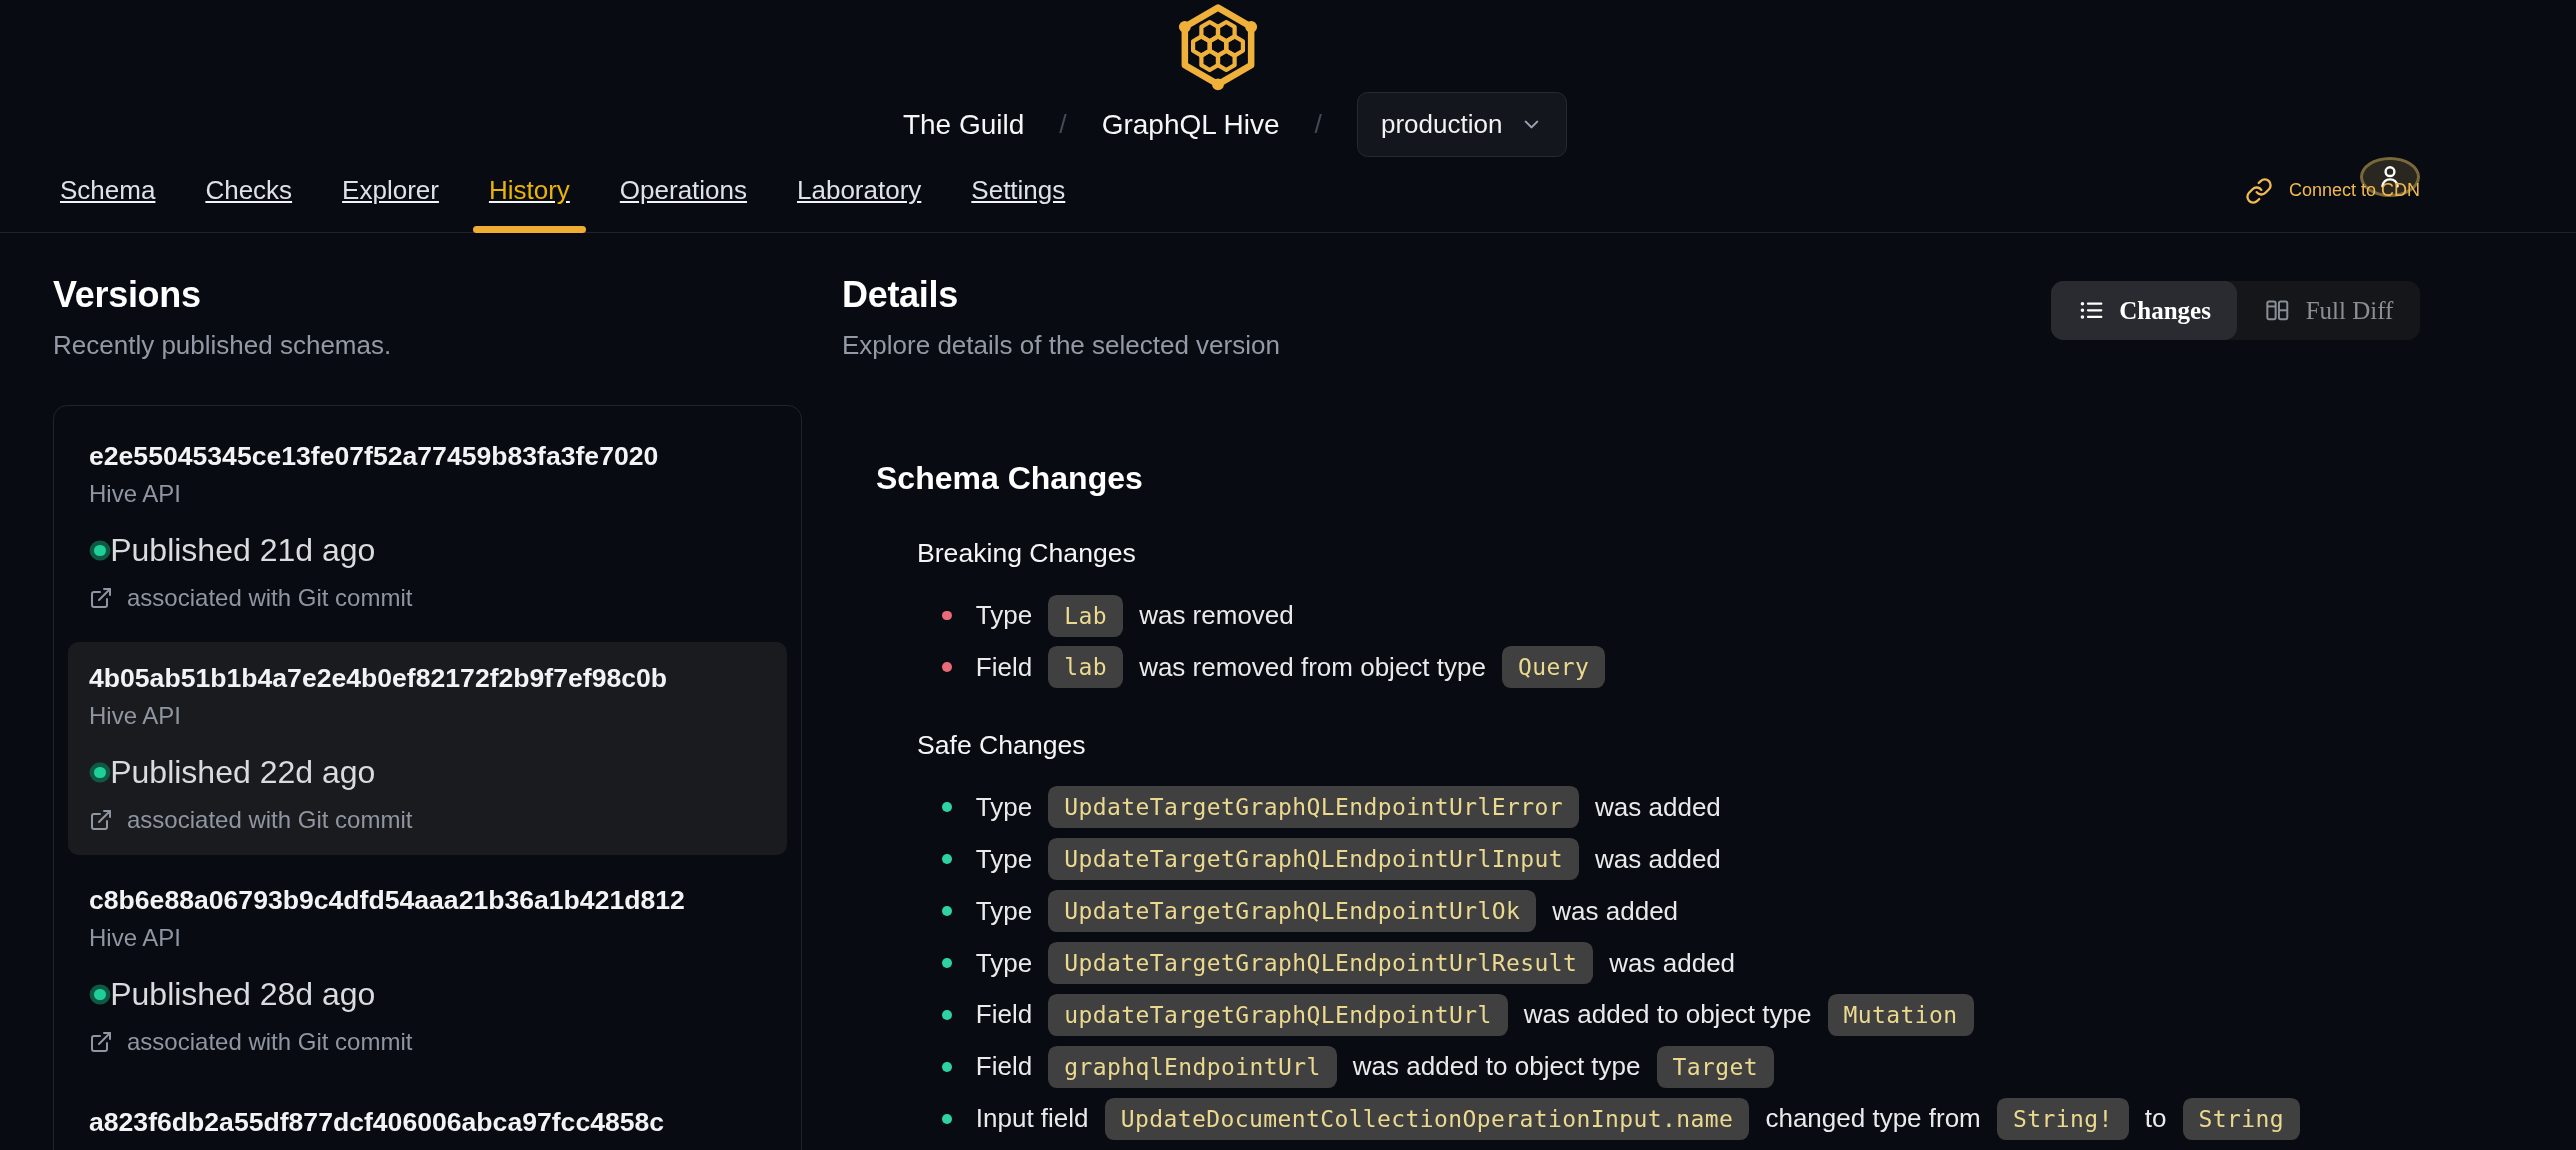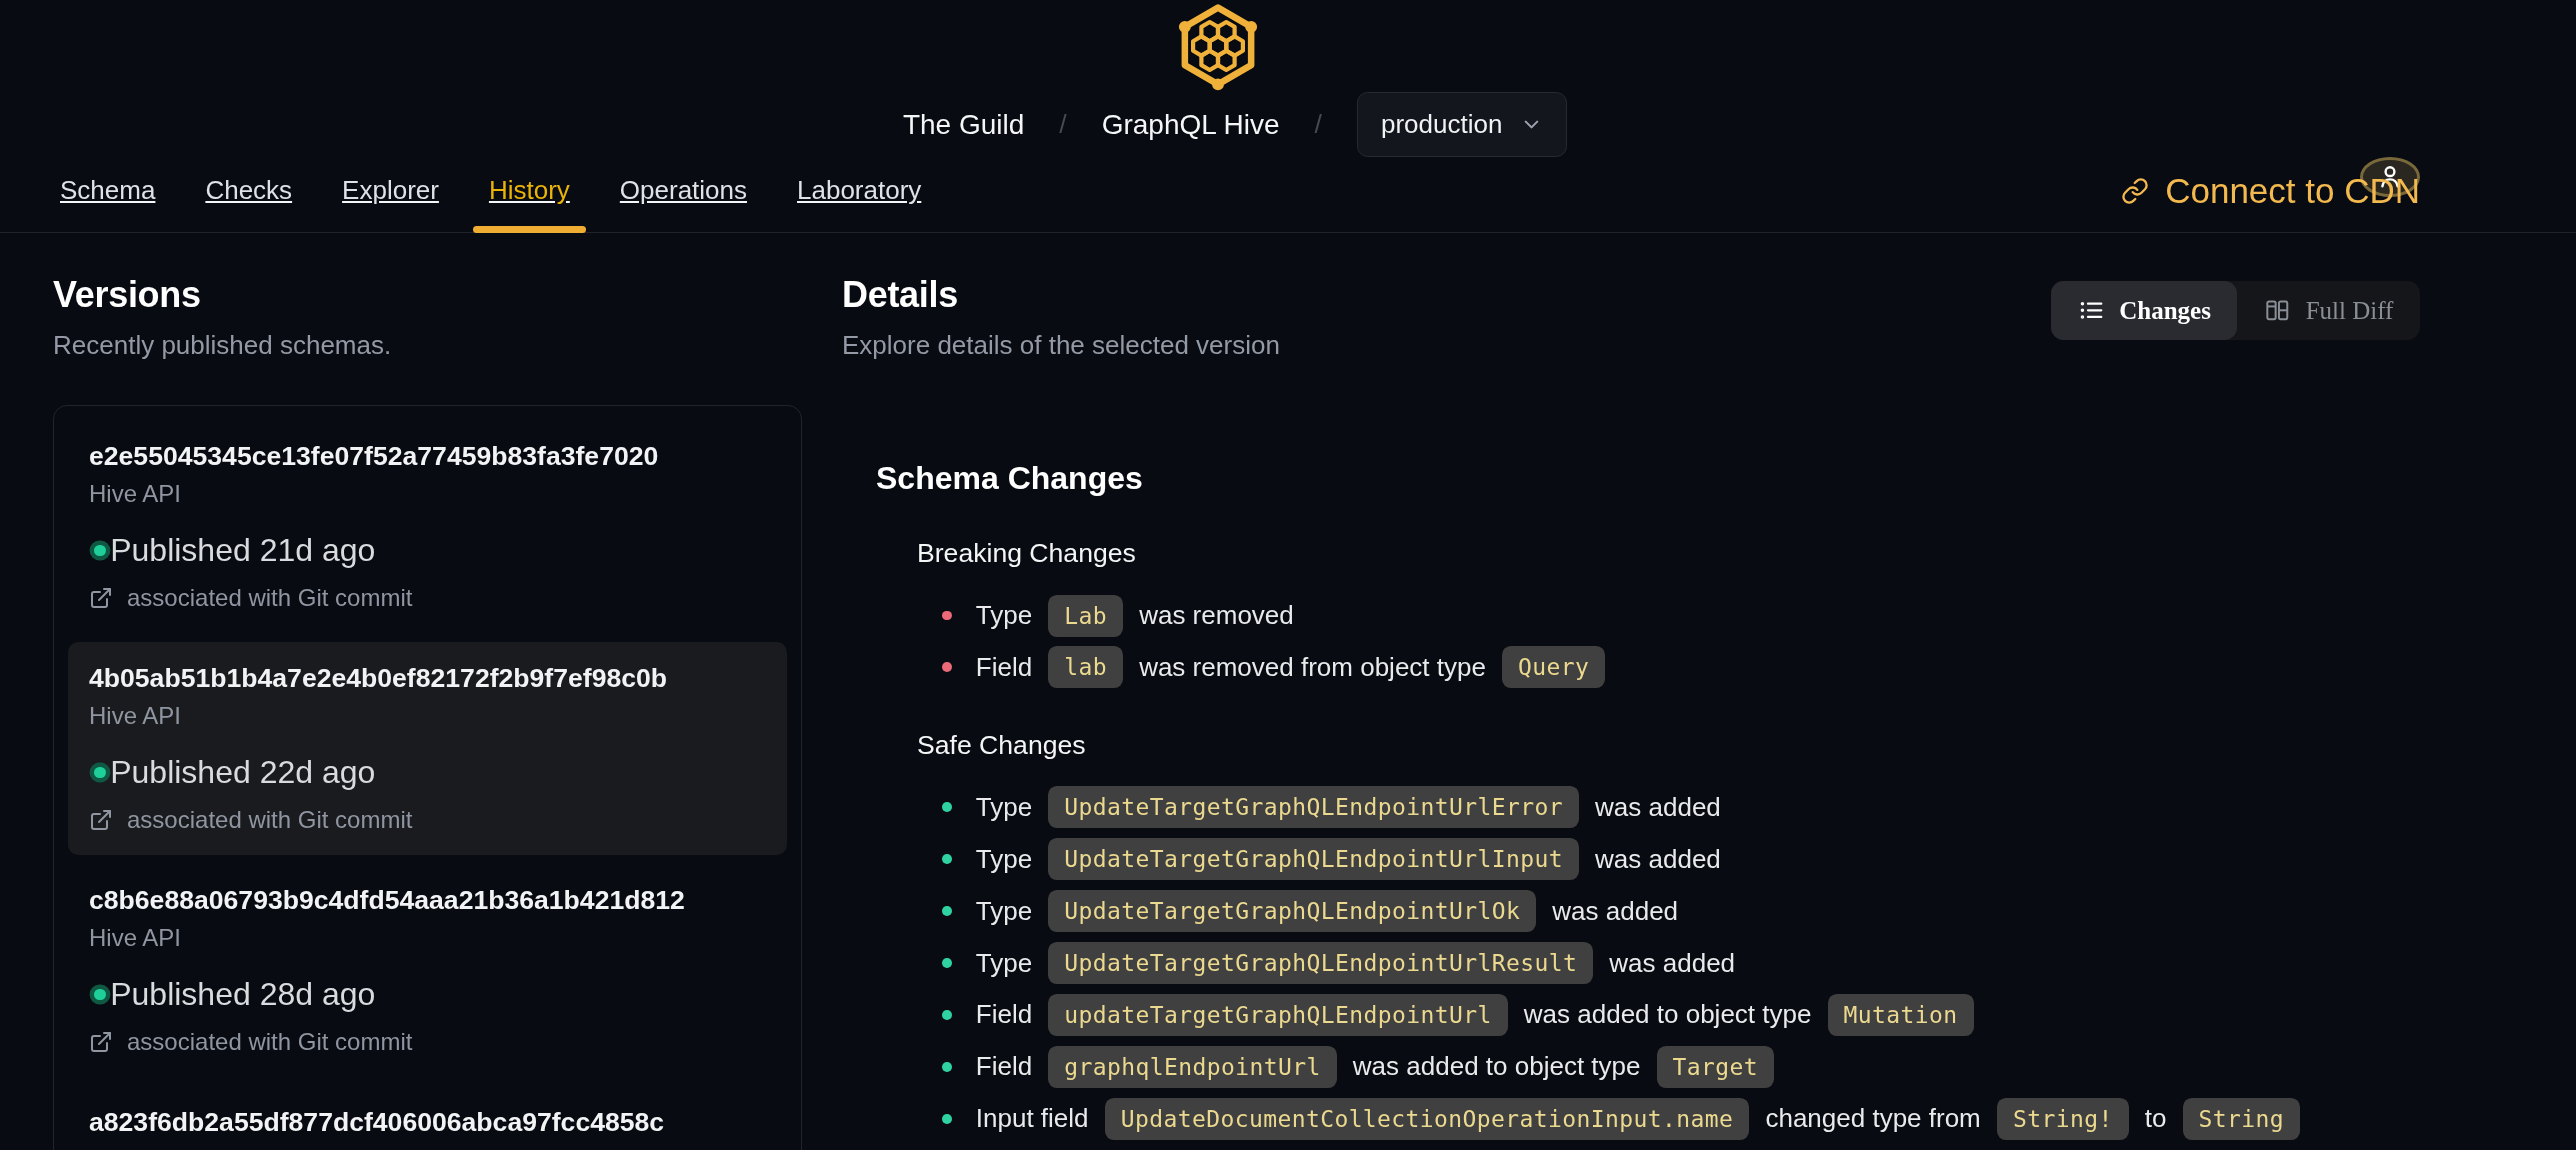--- a/index.html
+++ b/index.html
@@ -41,21 +41,21 @@
     padding:0 25px; font-size:26px; color:#dfe2e6;
     background:transparent; border:none; cursor:pointer; font-family:inherit;
   }
   .tab.active { color:#eab308; }
   .tab.active::after {
     content:""; position:absolute; left:8.9px; right:8.9px; bottom:-0.9px;
     height:7px; border-radius:3.5px; background:#f0ad33;
   }
   .cdn-link {
     margin-left:auto; display:flex; align-items:center; gap:16px;
-    font-size:35px; color:#f3b94f; text-decoration:none; cursor:pointer;text-align:right;
+    font-size:18px; color:#f3b94f; text-decoration:none; cursor:pointer;text-align:right;
   }
 
   
   main { display:flex; padding:41px 156px 0 53px; align-items:flex-start; }
   .col-title { font-size:36px; font-weight:700; margin:0 0 14px; color:#ffffff; letter-spacing:-0.3px; }
   .col-sub { font-size:26px; color:#939aa5; margin:0; }
 
   
   .versions-col { width:749px; flex:none; margin-right:40px; }
   .version-list {
@@ -152,20 +152,21 @@
   </div>
 
   <div class="tab-bar">
     <div class="tabs">
         <button class="tab">Schema</button>
         <button class="tab">Checks</button>
         <button class="tab">Explorer</button>
         <button class="tab active">History</button>
         <button class="tab">Operations</button>
         <button class="tab">Laboratory</button>
+        <button class="tab">Settings</button>
       </div>
     <a class="cdn-link">
       <span>
         <svg width="28" height="28" viewBox="0 0 24 24" fill="none" stroke="#f3b94f" stroke-width="2" stroke-linecap="round" stroke-linejoin="round">
           <path d="M10 13a5 5 0 0 0 7.54.54l3-3a5 5 0 0 0-7.07-7.07l-1.72 1.71"></path>
           <path d="M14 11a5 5 0 0 0-7.54-.54l-3 3a5 5 0 0 0 7.07 7.07l1.71-1.71"></path>
         </svg>
       </span>
       <span>Connect to CDN</span>
     </a>

